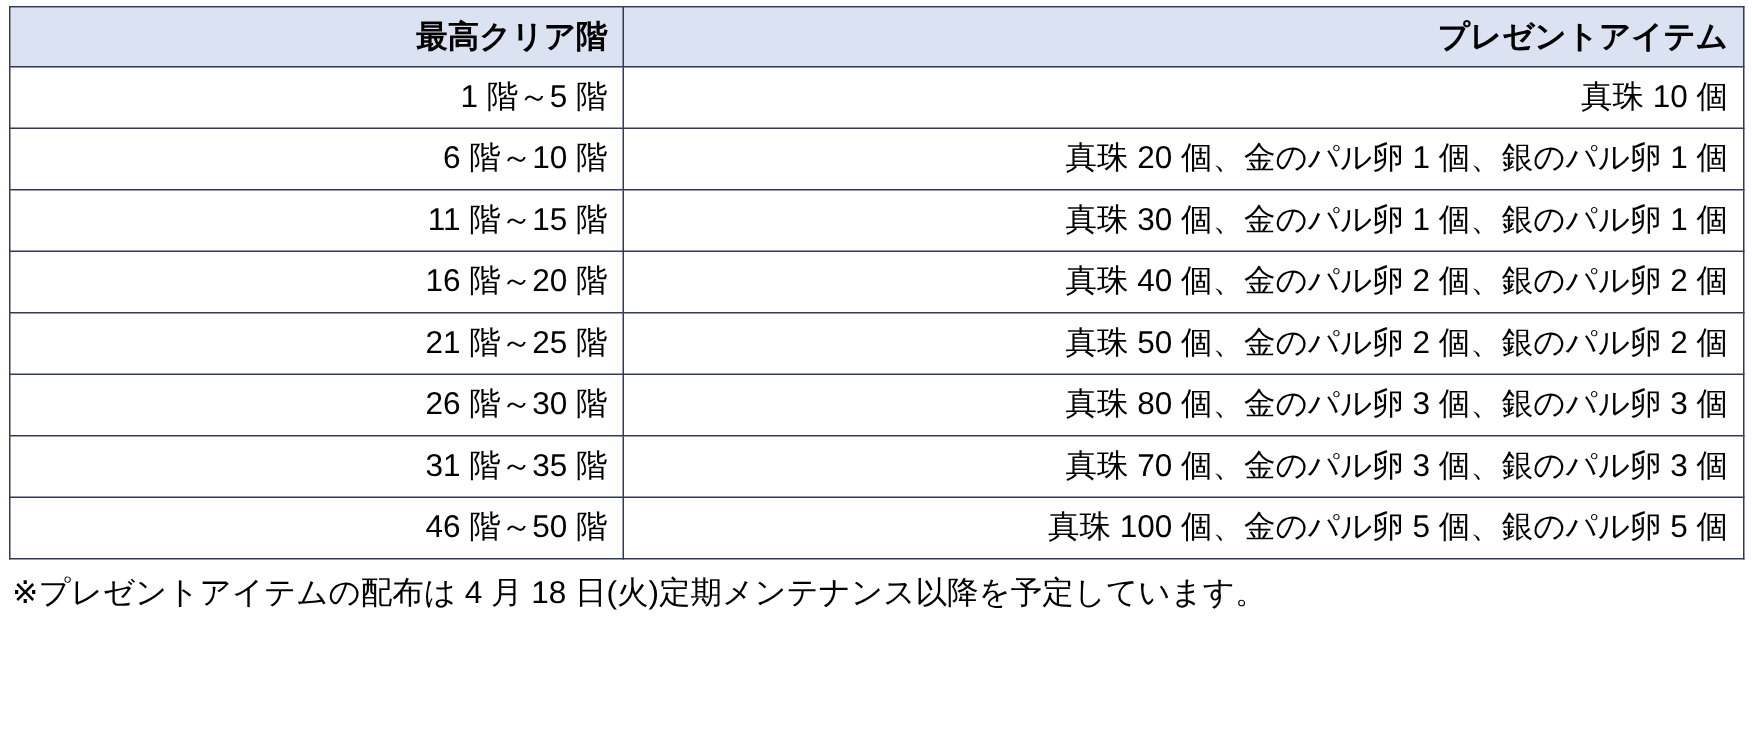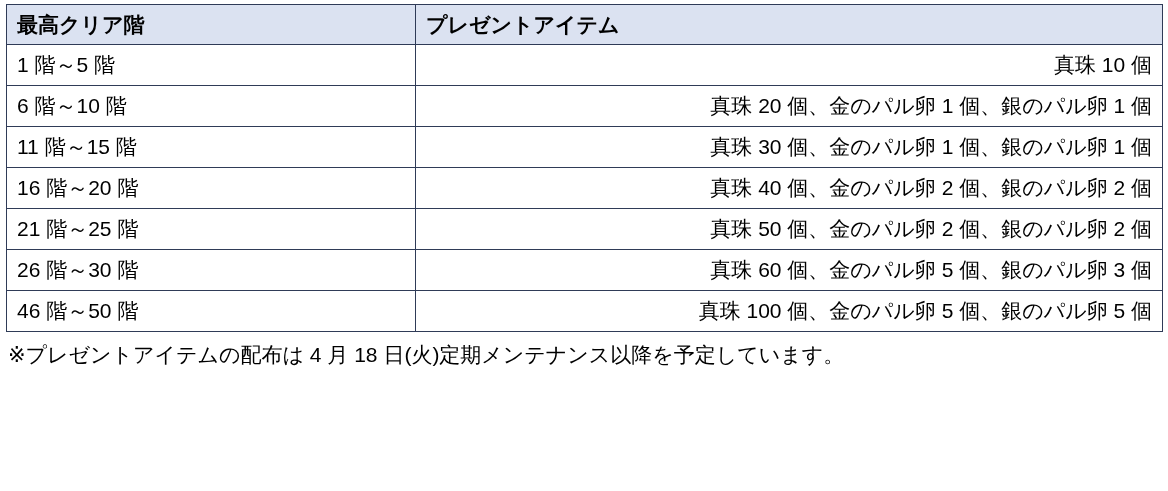--- a/index.html
+++ b/index.html
@@ -35,27 +35,27 @@
     font-size: 21px;
     font-weight: normal;
     line-height: 1.2;
     box-sizing: border-box;
     vertical-align: middle;
     white-space: nowrap;
   }
   table.reward-table thead th {
     background: #dbe2f1;
     font-weight: bold;
-    text-align: left;
+    text-align: right;
     height: 40px;
   }
   .col-floor { width: 409px; }
   .col-item  { width: 747px; }
   td.floor-cell {
-    text-align: left;
+    text-align: right;
   }
   td.item-cell {
     text-align: right;
   }
   .note {
     margin-top: 9px;
     padding-left: 2px;
     font-size: 21px;
     line-height: 1.3;
     white-space: nowrap;
@@ -93,21 +93,25 @@
       <tr>
         <td class="floor-cell">16 階～20 階</td>
         <td class="item-cell">真珠 40 個、金のパル卵 2 個、銀のパル卵 2 個</td>
       </tr>
       <tr>
         <td class="floor-cell">21 階～25 階</td>
         <td class="item-cell">真珠 50 個、金のパル卵 2 個、銀のパル卵 2 個</td>
       </tr>
       <tr>
         <td class="floor-cell">26 階～30 階</td>
-        <td class="item-cell">真珠 60 個、金のパル卵 5 個、銀のパル卵 3 個</td>
+        <td class="item-cell">真珠 80 個、金のパル卵 3 個、銀のパル卵 3 個</td>
+      </tr>
+      <tr>
+        <td class="floor-cell">31 階～35 階</td>
+        <td class="item-cell">真珠 70 個、金のパル卵 3 個、銀のパル卵 3 個</td>
       </tr>
       <tr>
         <td class="floor-cell">46 階～50 階</td>
         <td class="item-cell">真珠 100 個、金のパル卵 5 個、銀のパル卵 5 個</td>
       </tr>
     </tbody>
   </table>
 
   <div class="note">※プレゼントアイテムの配布は 4 月 18 日(火)定期メンテナンス以降を予定しています。</div>
 

